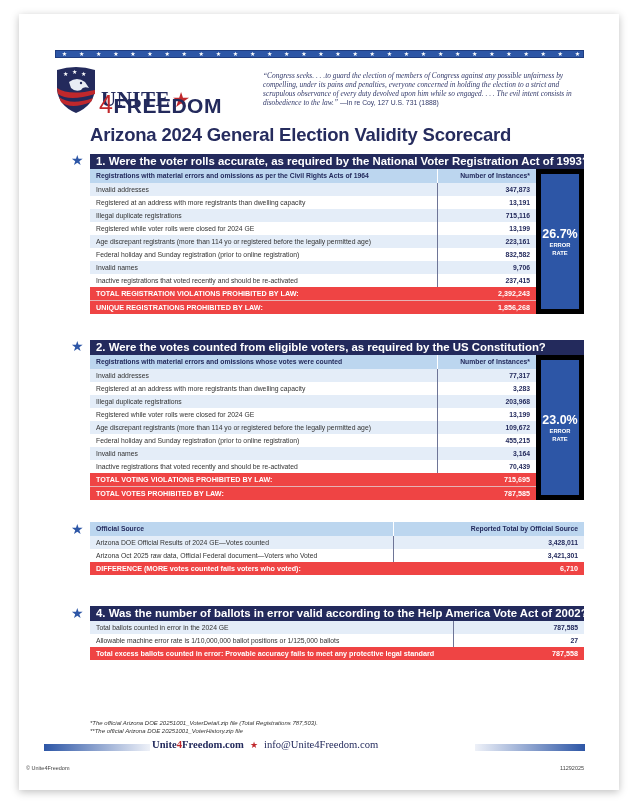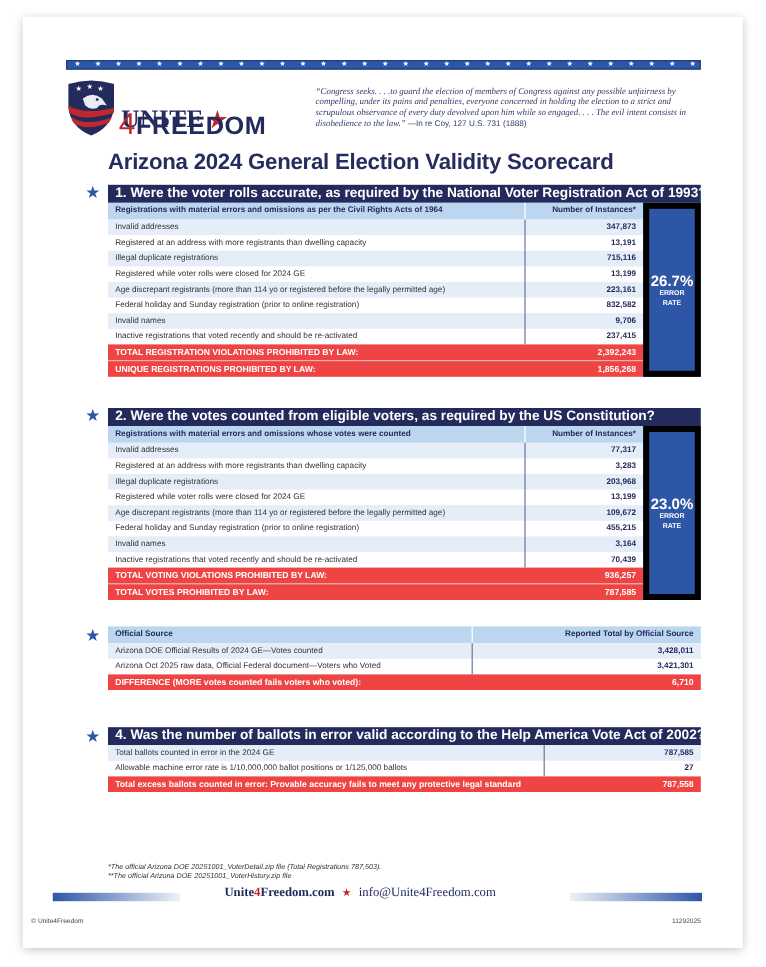--- a/index.html
+++ b/index.html
@@ -34,21 +34,21 @@
   .row.total + .row.total { border-top:1px solid #e6b3b5; }
   .rate { width:48px; background:#2d56a6; border:5px solid #000000; box-sizing:border-box; color:#fff; display:flex; flex-direction:column; align-items:center; justify-content:center; }
   .rate .pct { font-size:12.5px; font-weight:bold; }
   .rate .lab { font-size:5.8px; font-weight:bold; line-height:8px; text-align:center; }
   .row .num.wide { width:190px; }
   .row .num.w4 { width:130px; }
   .foot-notes { position:absolute; left:90px; top:719px; font-size:6px; font-style:italic; color:#333; line-height:8px; }
   .foot-bar { position:absolute; top:744px; height:7px; }
   .foot-bar.l { left:44px; width:106px; background:linear-gradient(to right,#2d56a6,#eef1f8); }
   .foot-bar.r { left:371px; width:110px; left:370px; background:linear-gradient(to left,#2d56a6,#eef1f8); }
-  .foot-links { position:absolute; top:739px; left:152px; width:214px; text-align:center; font-family:"Liberation Serif", serif; font-size:10.6px; color:#232a5c; white-space:nowrap;margin-left:35px; }
+  .foot-links { position:absolute; top:739px; left:152px; width:214px; text-align:center; font-family:"Liberation Serif", serif; font-size:10.6px; color:#232a5c; white-space:nowrap; }
   .foot-links .b { font-weight:bold; }
   .foot-links .four { color:#c0282c; }
   .foot-links .star { color:#c0282c; margin:0 6px; font-size:9px; }
   .copy { position:absolute; left:26px; top:765px; font-size:5.5px; color:#444; }
   .docid { position:absolute; left:560px; top:765px; font-size:5.5px; color:#444; }
 </style>
 </head>
 <body>
 
 <div class="sheet"></div>
@@ -168,21 +168,21 @@
         <div class="row alt">
           <div class="lbl">Invalid names</div>
           <div class="num">3,164</div>
         </div>
         <div class="row ">
           <div class="lbl">Inactive registrations that voted recently and should be re-activated</div>
           <div class="num">70,439</div>
         </div>
         <div class="row total">
           <div class="lbl">TOTAL VOTING VIOLATIONS PROHIBITED BY LAW:</div>
-          <div class="num">936,257</div>
+          <div class="num">715,695</div>
         </div>
         <div class="row total">
           <div class="lbl">TOTAL VOTES PROHIBITED BY LAW:</div>
           <div class="num">787,585</div>
         </div>
       </div>
     <div class="rate">
       <div class="pct">23.0%</div>
       <div class="lab">ERROR</div>
       <div class="lab">RATE</div>

